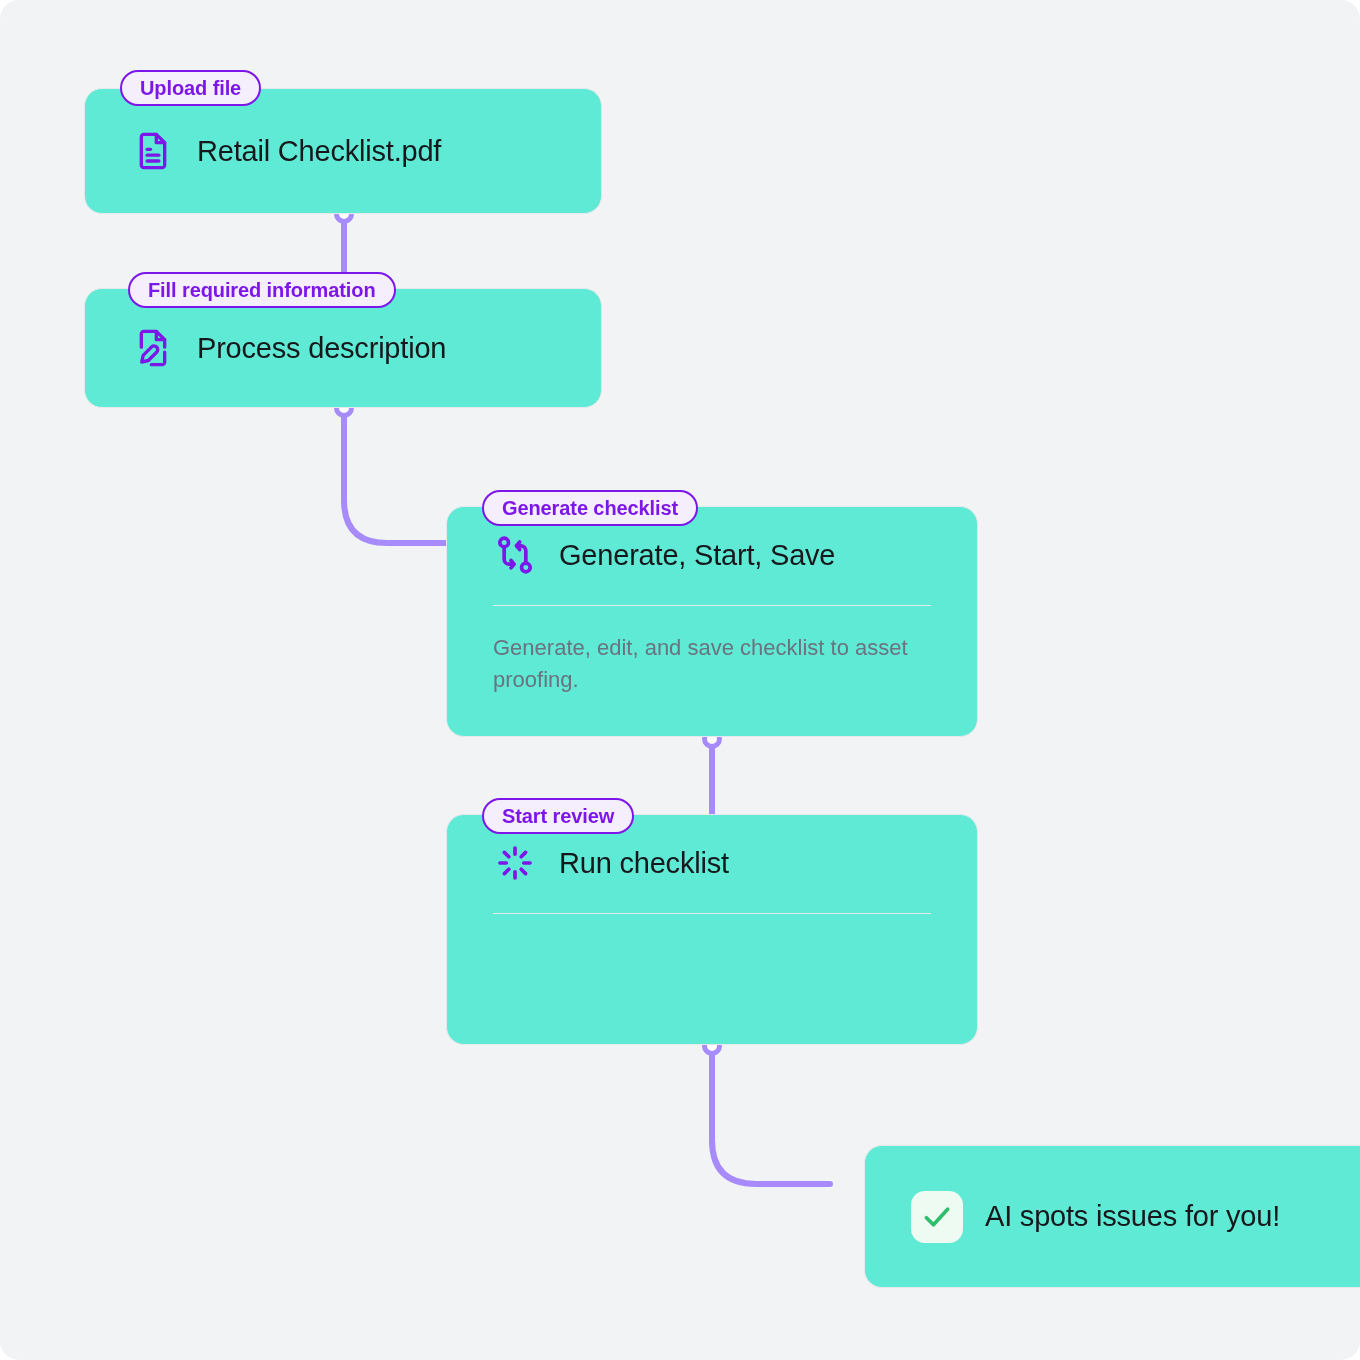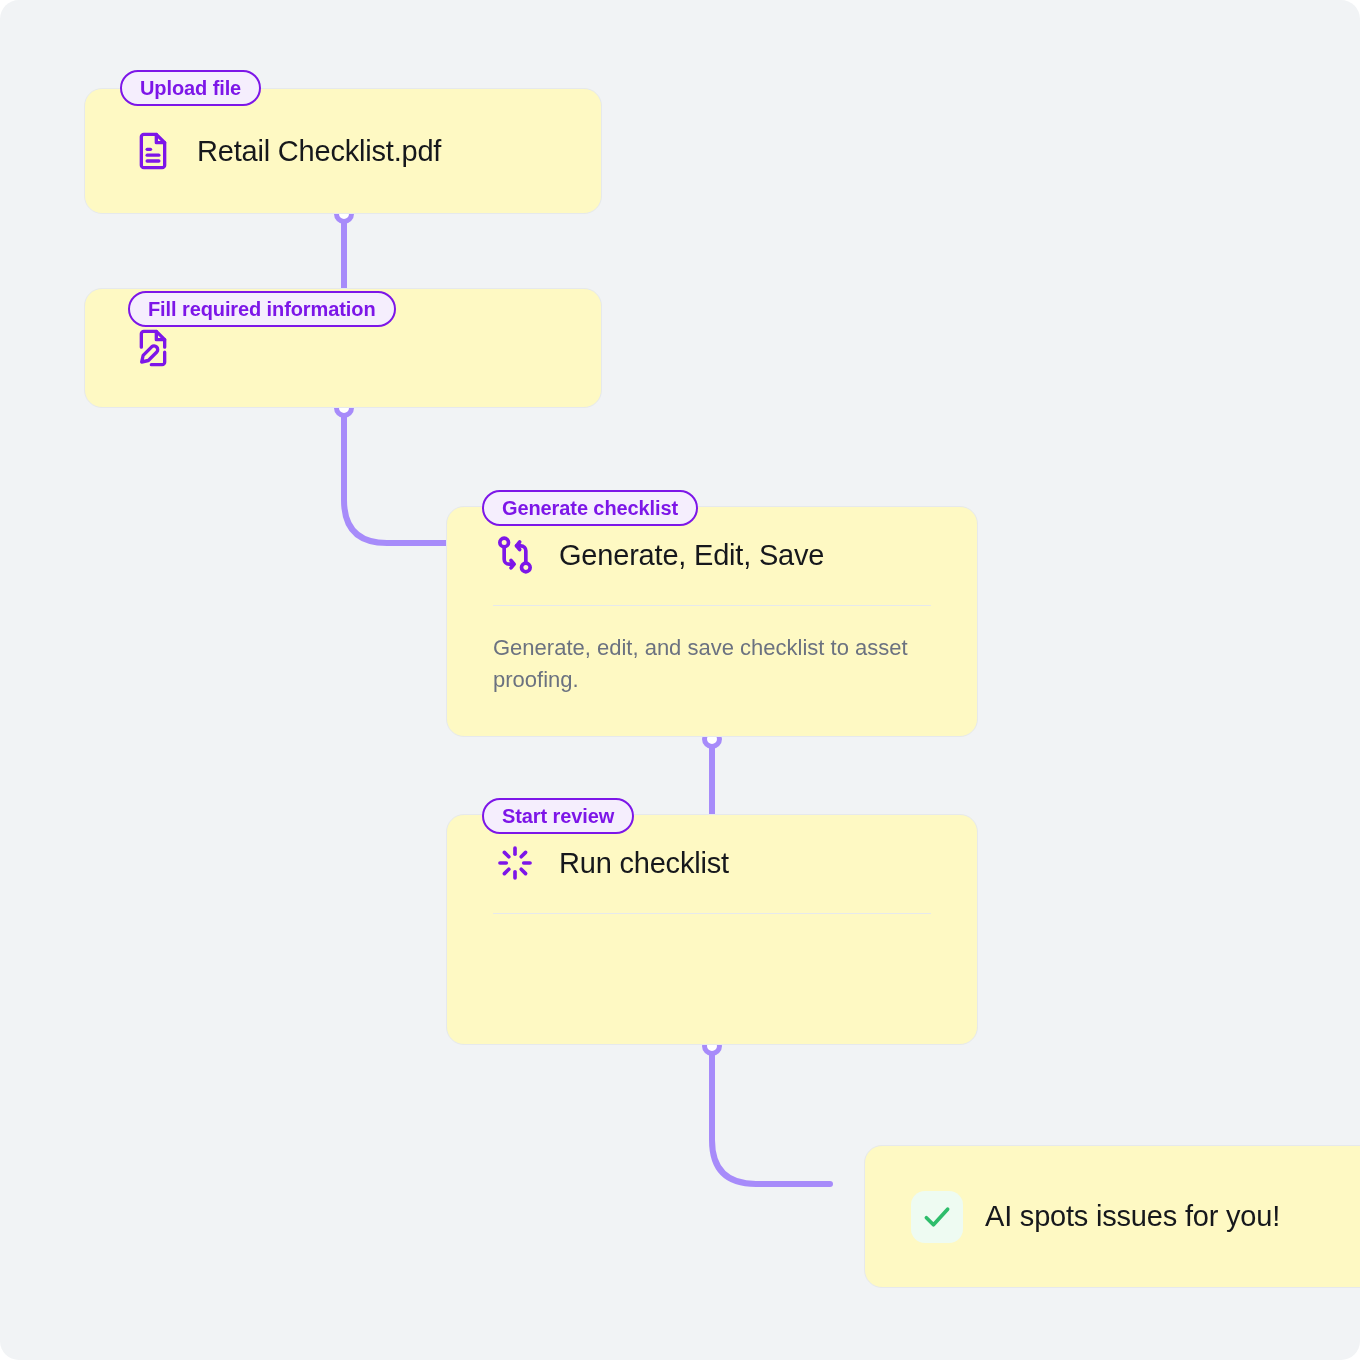--- a/index.html
+++ b/index.html
@@ -38,21 +38,21 @@
     left: 0;
     top: 0;
     width: 1360px;
     height: 1360px;
     pointer-events: none;
   }
 
   
   .card {
     position: absolute;
-    background: #fef9c3;
+    background: #5eead4;
     border: 1px solid #e6e9ec;
     border-radius: 18px;
     box-sizing: border-box;
   }
 
   .card-row {
     display: flex;
     align-items: center;
     gap: 22px;
   }
@@ -108,21 +108,21 @@
   #card-fill          { left: 84px;  top: 288px;  width: 518px; height: 120px; }
   #card-generate      { left: 446px; top: 506px;  width: 532px; height: 231px; }
   #card-review        { left: 446px; top: 814px;  width: 532px; height: 231px; }
   #card-complete      { left: 864px; top: 1145px; width: 532px; height: 143px; }
 
   #card-upload .card-row,
   #card-fill .card-row,
   #card-complete .card-row { padding: 0 0 0 46px; height: 100%; }
 
   #badge-upload   { left: 120px; top: 70px; }
-  #badge-fill     { left: 128px; top: 272px; margin-top: 19px; }
+  #badge-fill     { left: 128px; top: 272px; }
   #badge-generate { left: 482px; top: 490px; }
   #badge-review   { left: 482px; top: 798px; }
   #badge-complete { left: 862px; top: 1127px; }
 
   .big-card-inner {
     padding: 26px 46px 0 46px;
   }
   .big-card-inner .card-divider { margin: 28px 0 26px 0; }
 
   
@@ -179,39 +179,40 @@
     <div class="card" id="card-fill">
       <div class="card-row">
         <span class="card-icon">
           <svg width="40" height="40" viewBox="0 0 24 24" fill="none" stroke="#7d16e8" stroke-width="2" stroke-linecap="round" stroke-linejoin="round">
             <path d="M19 11.5V7l-5-5H6.5A1.5 1.5 0 0 0 5 3.5v8"></path>
             <path d="M19 14.5v6A1.5 1.5 0 0 1 17.5 22H11"></path>
             <path d="M14 2v5h5"></path>
             <path d="M11.2 11.3a2.2 2.2 0 0 1 3.1 3.1l-5.1 5.1-4 .9.9-4z"></path>
           </svg>
         </span>
+        <span class="card-title">Process description</span>
       </div>
     </div>
 
     <div class="badge" id="badge-generate">Generate checklist</div>
 
     <div class="card" id="card-generate">
       <div class="big-card-inner">
         <div class="card-row">
           <span class="card-icon">
             <svg width="40" height="40" viewBox="0 0 24 24" fill="none" stroke="#7d16e8" stroke-width="2.2" stroke-linecap="round" stroke-linejoin="round">
               <circle cx="5.5" cy="4.5" r="2.6"></circle>
               <circle cx="18.5" cy="19.5" r="2.6"></circle>
               <path d="M5.5 7.1v7.4a3 3 0 0 0 3 3h2.6"></path>
               <path d="M9.6 15.3l1.9 2.2-1.9 2.2"></path>
               <path d="M18.5 16.9V9.5a3 3 0 0 0-3-3h-2.6"></path>
               <path d="M14.8 4.2l-1.9 2.3 1.9 2.2"></path>
             </svg>
           </span>
-          <span class="card-title">Generate, Edit, Save</span>
+          <span class="card-title">Generate, Start, Save</span>
         </div>
         <div class="card-divider"></div>
         <div class="card-desc">Generate, edit, and save checklist to asset proofing.</div>
       </div>
     </div>
 
     <div class="badge" id="badge-review">Start review</div>
 
     <div class="card" id="card-review">
       <div class="big-card-inner">

